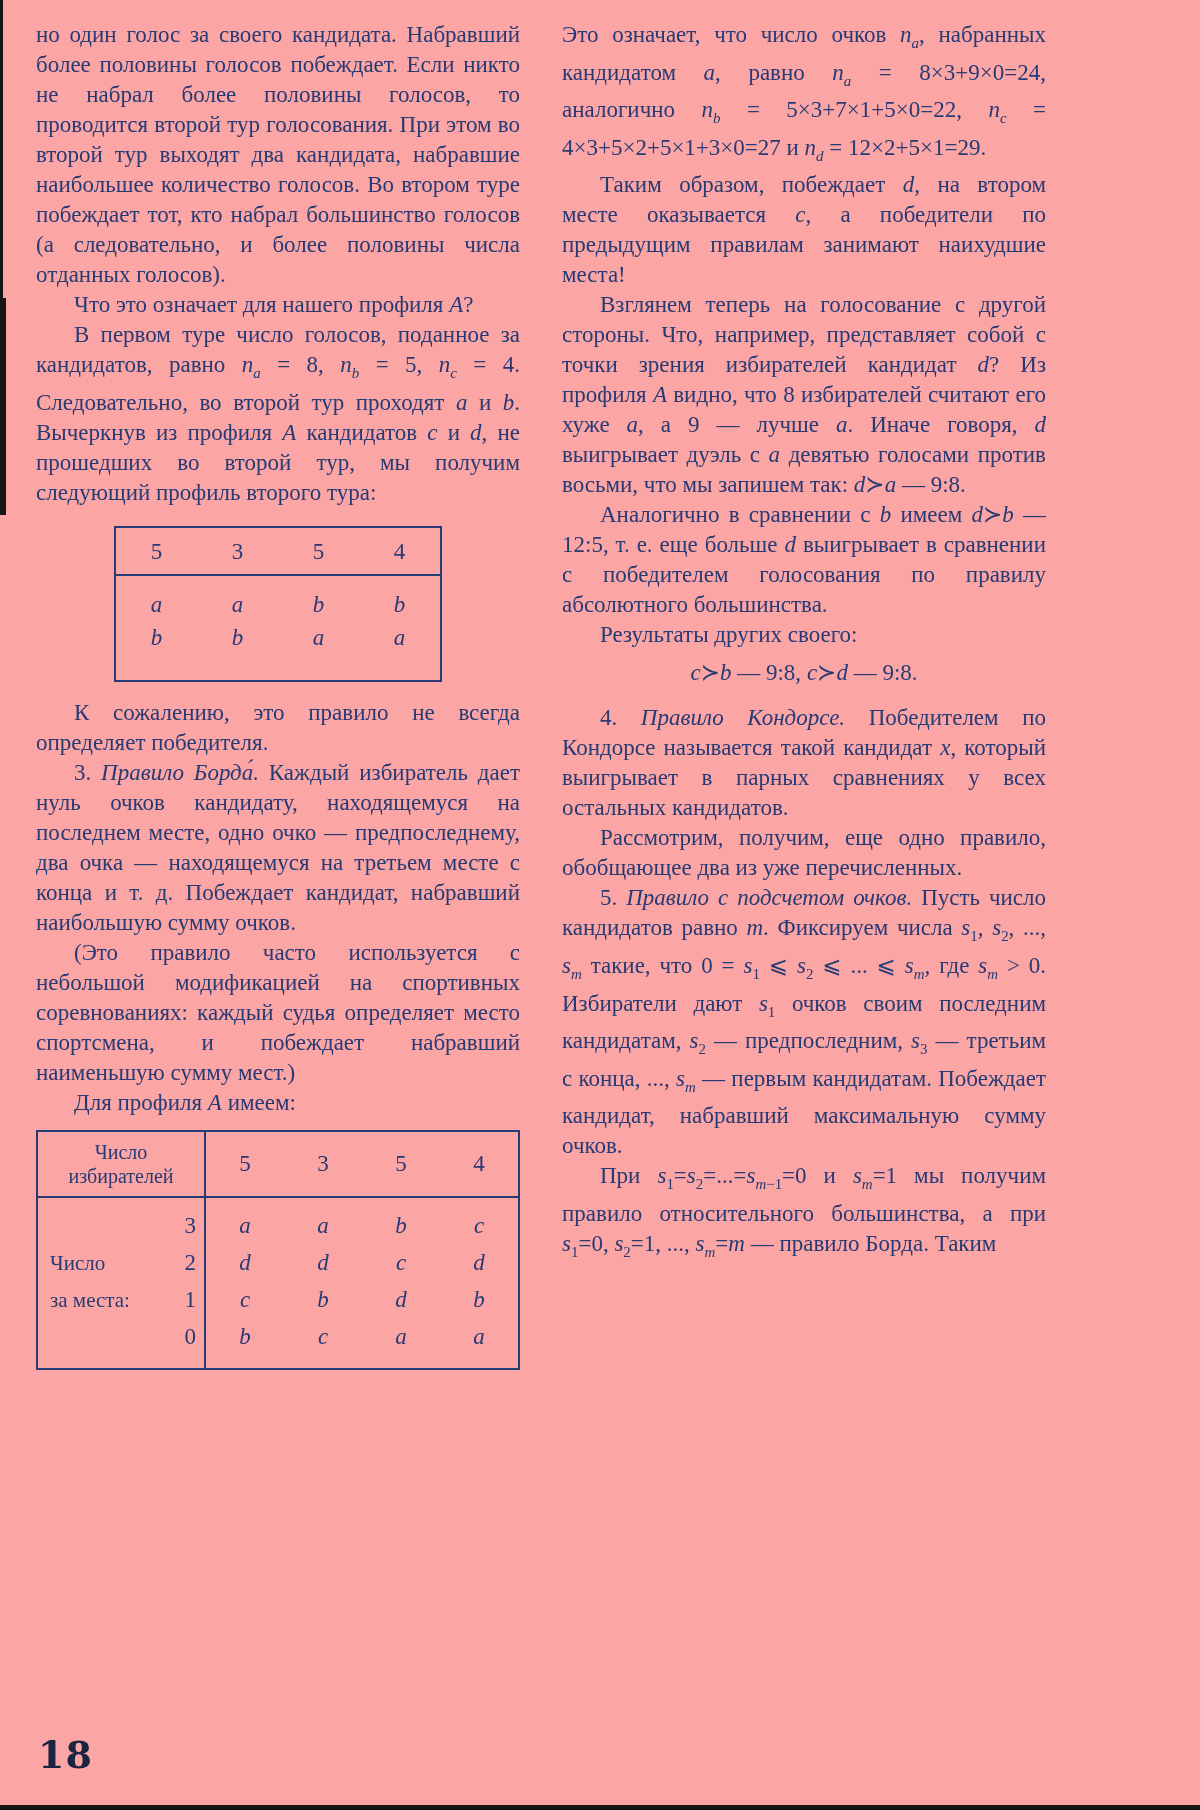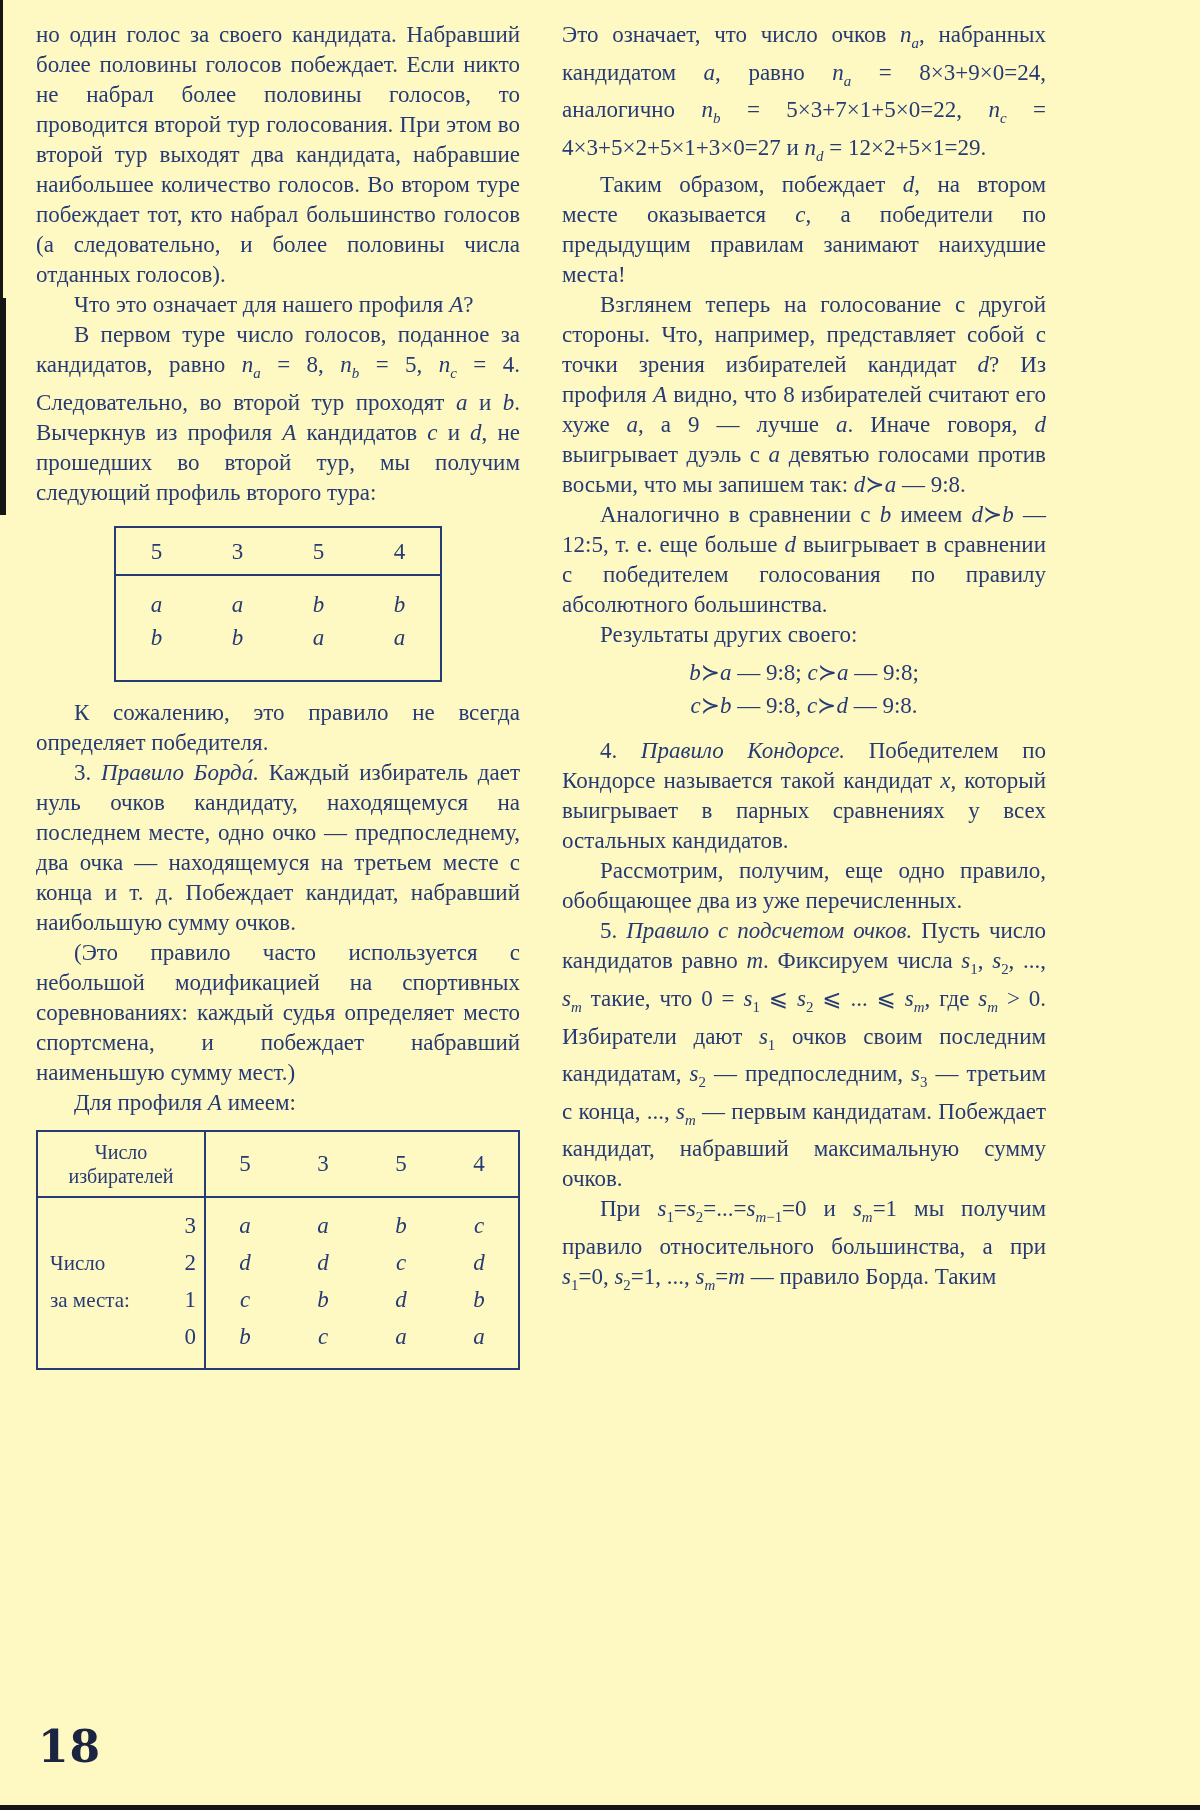--- a/index.html
+++ b/index.html
@@ -64,36 +64,36 @@
   .t2-body { flex: 1; display: flex; flex-direction: column; justify-content: center; padding: 10px 0 12px; }
   .t2-row { display: flex; height: 37px; align-items: center; }
   .t2-row > div { flex: 1; text-align: center; font-style: italic; }
 
   
   .duels { text-align: center; margin: 6px 0 14px; }
   .duels > div { line-height: 33px; }
 
   
   .folio {
-    position: absolute; left: 38px; bottom: 48px;
-    font-size: 44px; font-weight: bold; letter-spacing: 1px;
+    position: absolute; left: 38px; bottom: 40px;
+    font-size: 38px; font-weight: bold; letter-spacing: 1px;
     color: #1b2440;
     font-family: "DejaVu Serif", "Liberation Serif", serif;
   }
 
   
   .edge { position: absolute; background: #161616; }
   .edge-left  { left: 0; top: 0; width: 3px; height: 515px; }
   .edge-left2 { left: 0; top: 298px; width: 6px; height: 217px; }
   .edge-bottom{ left: 0; bottom: 0; width: 1200px; height: 5px; }
 </style>
 </head>
 <body>
 
-<div class="page" style="background: #fef9c3; color: rgb(38, 58, 116);">
+<div class="page" style="background: #fca5a5; color: rgb(38, 58, 116);">
 
   <div class="cols">
 
     <div class="col">
       <p class="jp">но один голос за своего кандидата. Набравший более половины голосов побеждает. Если никто не набрал более половины голосов, то проводится второй тур голосования. При этом во второй тур выходят два кандидата, набравшие наибольшее количество голосов. Во втором туре побеждает тот, кто набрал большинство голосов (а следовательно, и более половины числа отданных голосов).</p>
       <p class="jp ind">Что это означает для нашего профиля <i>A</i>?</p>
       <p class="jp ind">В первом туре число голосов, поданное за кандидатов, равно <i>n</i><sub><i>a</i></sub> = 8, <i>n</i><sub><i>b</i></sub> = 5, <i>n</i><sub><i>c</i></sub> = 4. Следовательно, во второй тур проходят <i>a</i> и <i>b</i>. Вычеркнув из профиля <i>A</i> кандидатов <i>c</i> и <i>d</i>, не прошедших во второй тур, мы получим следующий профиль второго тура:</p>
 
       <div class="t1">
         <div class="t1-h">
@@ -179,21 +179,20 @@
     </div>
 
     <div class="col">
       <p class="jp">Это означает, что число очков <i>n</i><sub><i>a</i></sub>, набранных кандидатом <i>a</i>, равно <i>n</i><sub><i>a</i></sub> = 8×3+9×0=24, аналогично <i>n</i><sub><i>b</i></sub> = 5×3+7×1+5×0=22, <i>n</i><sub><i>c</i></sub> = 4×3+5×2+5×1+3×0=27 и <i>n</i><sub><i>d</i></sub> = 12×2+5×1=29.</p>
       <p class="jp ind">Таким образом, побеждает <i>d</i>, на втором месте оказывается <i>c</i>, а победители по предыдущим правилам занимают наихудшие места!</p>
       <p class="jp ind">Взглянем теперь на голосование с другой стороны. Что, например, представляет собой с точки зрения избирателей кандидат <i>d</i>? Из профиля <i>A</i> видно, что 8 избирателей считают его хуже <i>a</i>, а 9 — лучше <i>a</i>. Иначе говоря, <i>d</i> выигрывает дуэль с <i>a</i> девятью голосами против восьми, что мы запишем так: <i>d</i>≻<i>a</i> — 9:8.</p>
       <p class="jp ind">Аналогично в сравнении с <i>b</i> имеем <i>d</i>≻<i>b</i> — 12:5, т. е. еще больше <i>d</i> выигрывает в сравнении с победителем голосования по правилу абсолютного большинства.</p>
       <p class="jp ind mt1">Результаты других своего:</p>
 
       <div class="duels">
-        <div><i>b</i>≻<i>a</i> — 9:8;  <i>c</i>≻<i>a</i> — 9:8;</div>
         <div><i>c</i>≻<i>b</i> — 9:8,  <i>c</i>≻<i>d</i> — 9:8.</div>
       </div>
 
       <p class="jp ind">4. <i>Правило Кондорсе.</i> Победителем по Кондорсе называется такой кандидат <i>x</i>, который выигрывает в парных сравнениях у всех остальных кандидатов.</p>
       <p class="jp ind">Рассмотрим, получим, еще одно правило, обобщающее два из уже перечисленных.</p>
       <p class="jp ind mt2">5. <i>Правило с подсчетом очков.</i> Пусть число кандидатов равно <i>m</i>. Фиксируем числа <i>s</i><sub>1</sub>, <i>s</i><sub>2</sub>, ..., <i>s</i><sub><i>m</i></sub> такие, что 0 = <i>s</i><sub>1</sub> ⩽ <i>s</i><sub>2</sub> ⩽ ... ⩽ <i>s</i><sub><i>m</i></sub>, где <i>s</i><sub><i>m</i></sub> &gt; 0. Избиратели дают <i>s</i><sub>1</sub> очков своим последним кандидатам, <i>s</i><sub>2</sub> — предпоследним, <i>s</i><sub>3</sub> — третьим с конца, ..., <i>s</i><sub><i>m</i></sub> — первым кандидатам. Побеждает кандидат, набравший максимальную сумму очков.</p>
       <p class="jp ind">При <i>s</i><sub>1</sub>=<i>s</i><sub>2</sub>=...=<i>s</i><sub><i>m</i>−1</sub>=0 и <i>s</i><sub><i>m</i></sub>=1 мы получим правило относительного большинства, а при <i>s</i><sub>1</sub>=0, <i>s</i><sub>2</sub>=1, ..., <i>s</i><sub><i>m</i></sub>=<i>m</i> — правило Борда. Таким</p>
     </div>
 
   </div>

